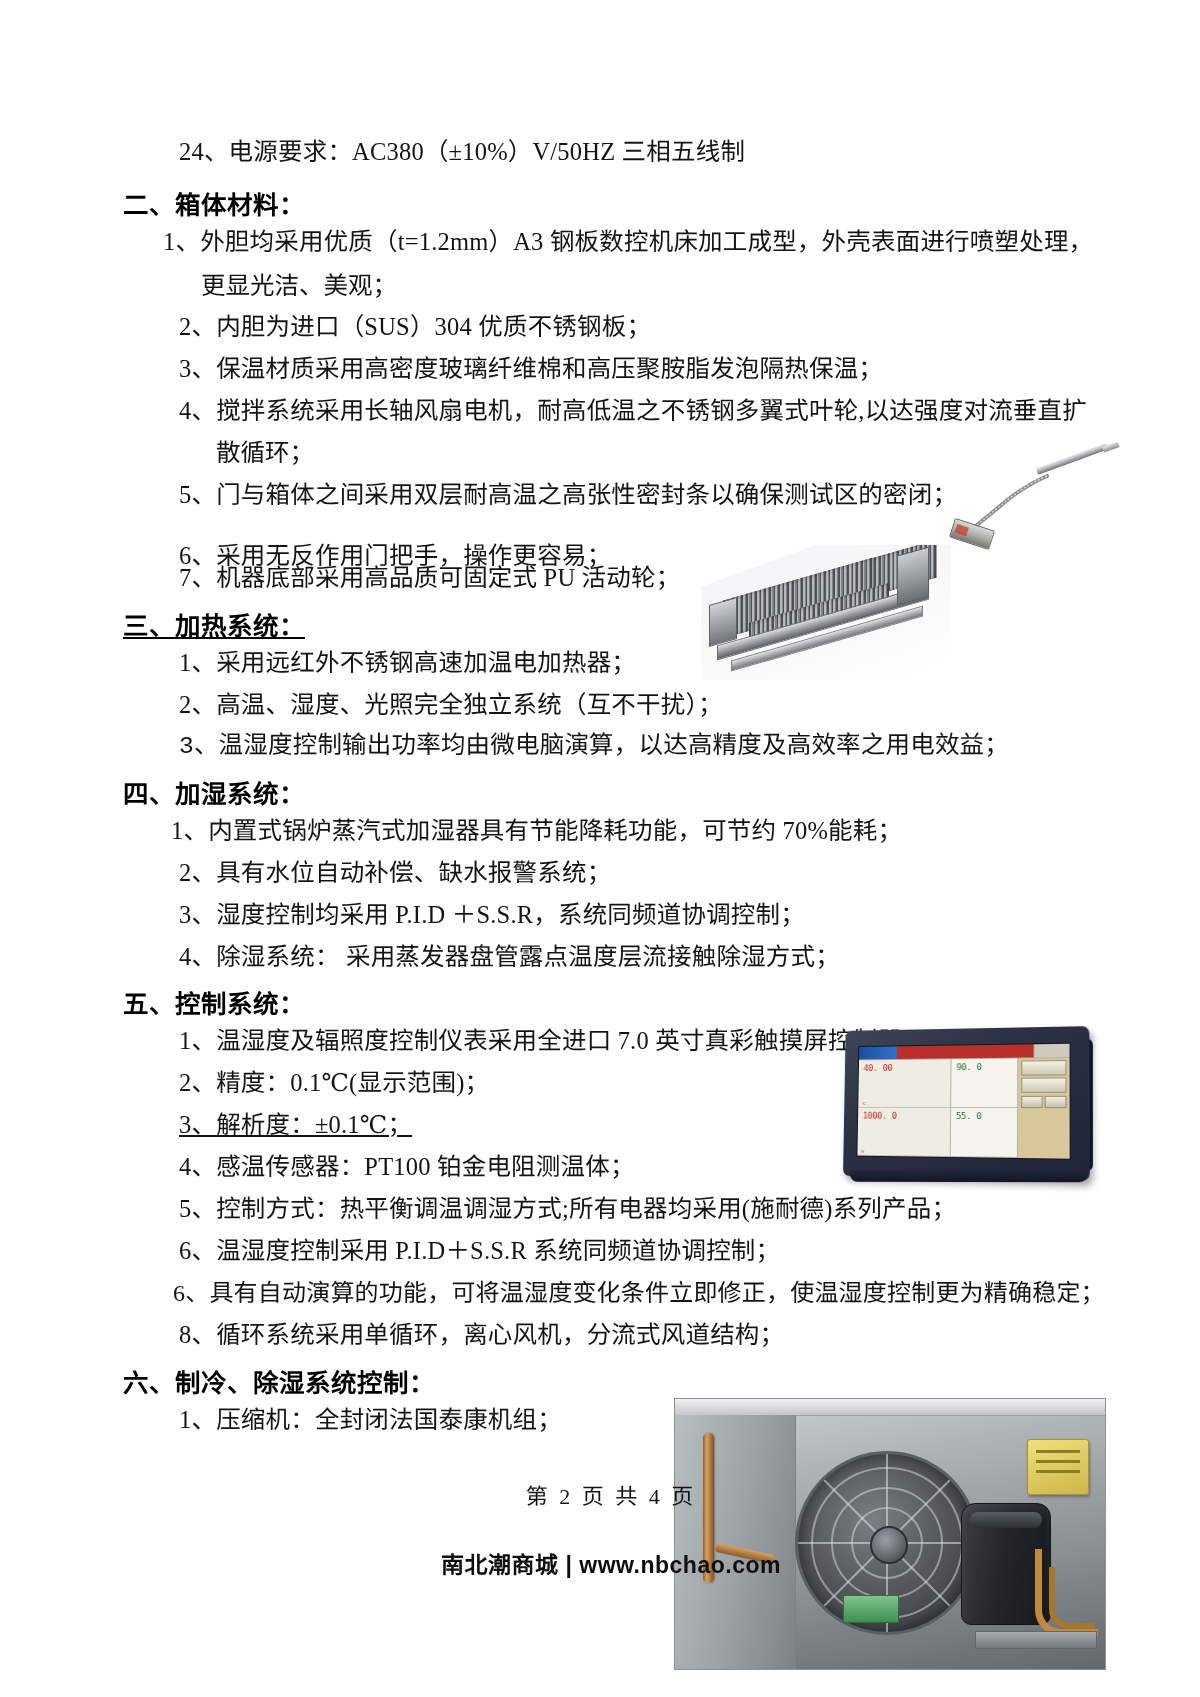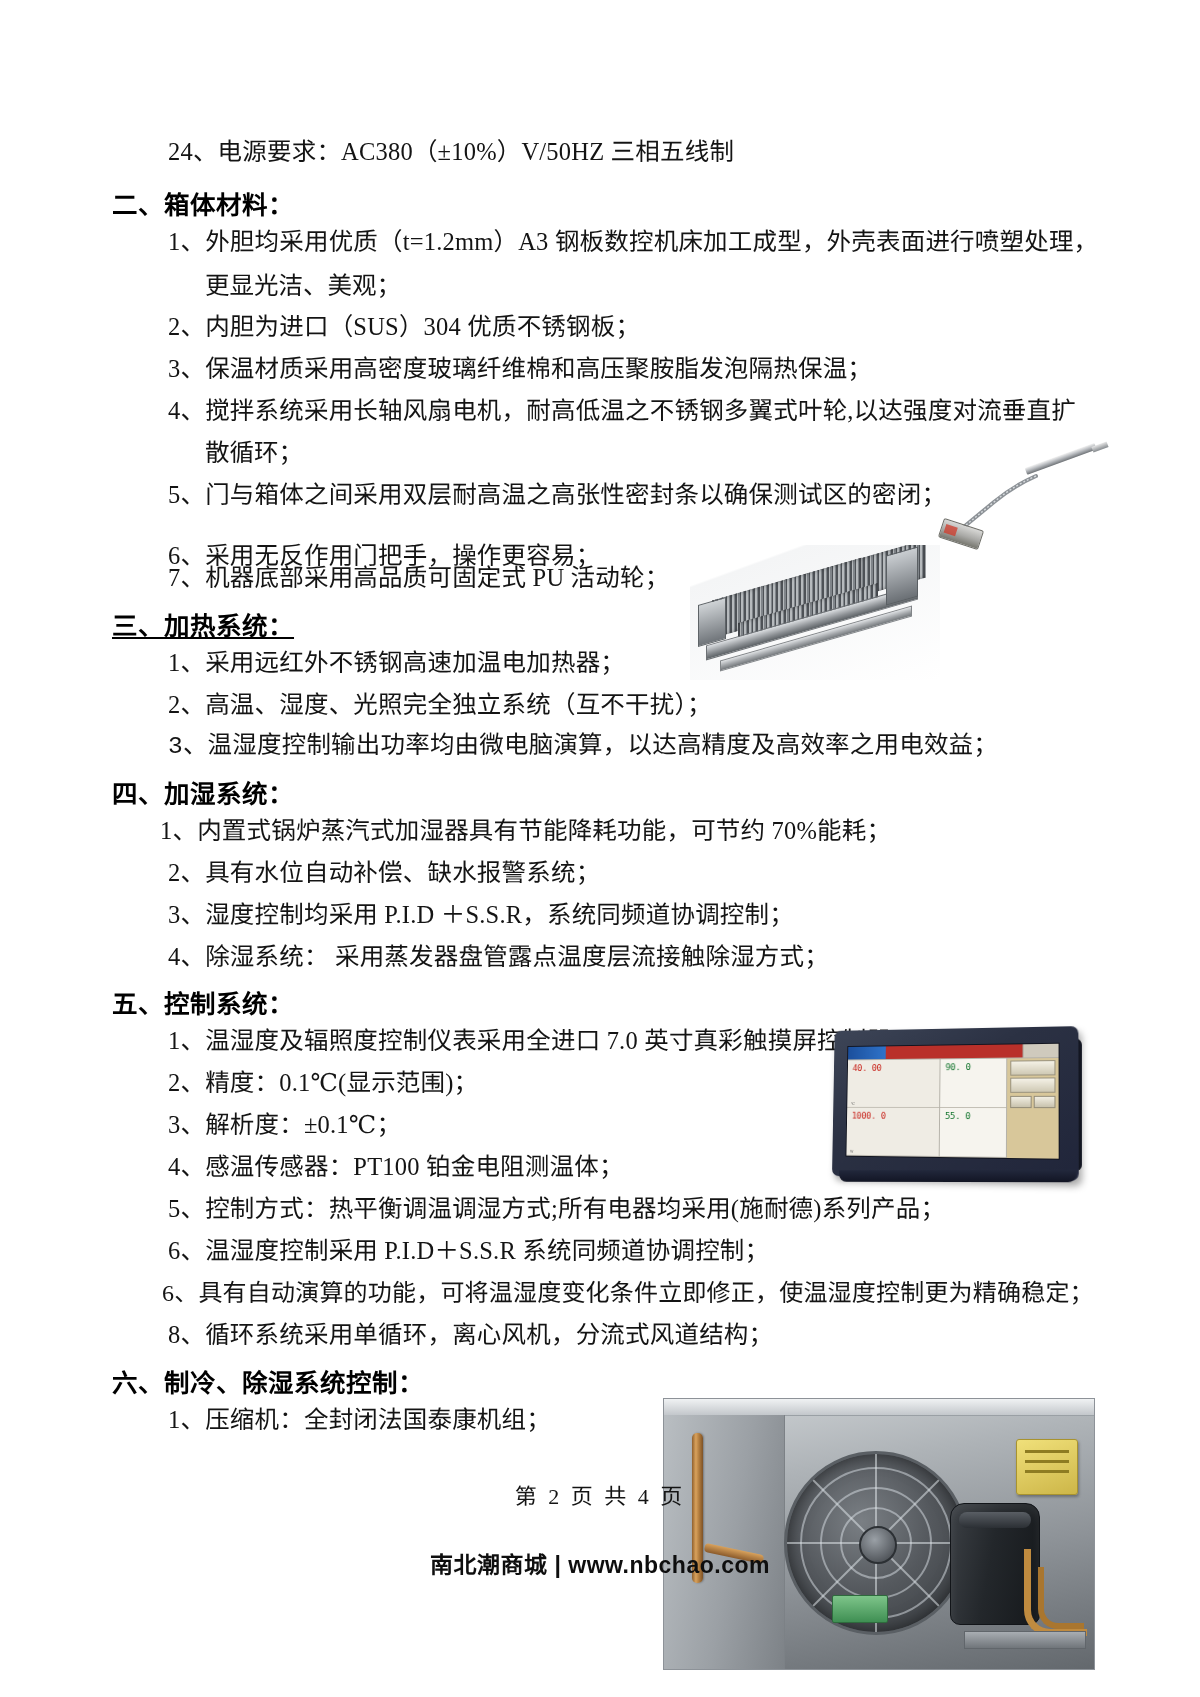--- a/index.html
+++ b/index.html
@@ -14,20 +14,21 @@
     position: relative;
     overflow: hidden;
     font-family: "Liberation Serif", "DejaVu Serif", serif;
     color: #1a1a1a;
   }
 
   .page {
     position: absolute;
     inset: 0;
     background: #ffffff;
+    margin-left: 11px;
   }
 
   .content {
     position: absolute;
     left: 0;
     top: 0;
     width: 1200px;
     padding: 0;
   }
 
@@ -489,22 +490,22 @@
 </head>
 <body>
 
 <div class="page">
   <div class="content">
 
     <div class="line" style="left:168px; top:137px;">24、电源要求：AC380（±10%）V/50HZ   三相五线制</div>
 
     <div class="heading" style="left:112px; top:184px;text-align:right;">二、箱体材料：</div>
 
-    <div class="line" style="left:168px; top:227px;">1、外胆均采用优质（t=1.2mm）A3 钢板数控机床加工成型，外壳表面进行喷塑处理，</div>
-    <div class="wrapline" style="left:205px; top:271px;">更显光洁、美观；</div>
+    <div class="line" style="left:152px; top:227px;">1、外胆均采用优质（t=1.2mm）A3 钢板数控机床加工成型，外壳表面进行喷塑处理，</div>
+    <div class="wrapline" style="left:190px; top:271px;">更显光洁、美观；</div>
 
     <div class="line" style="left:168px; top:312px;">2、内胆为进口（SUS）304 优质不锈钢板；</div>
 
     <div class="line" style="left:168px; top:354px;">3、保温材质采用高密度玻璃纤维棉和高压聚胺脂发泡隔热保温；</div>
 
     <div class="line" style="left:168px; top:396px;">4、搅拌系统采用长轴风扇电机，耐高低温之不锈钢多翼式叶轮,以达强度对流垂直扩</div>
     <div class="wrapline" style="left:205px; top:438px;">散循环；</div>
 
     <div class="line" style="left:168px; top:480px;">5、门与箱体之间采用双层耐高温之高张性密封条以确保测试区的密闭；</div>
 
@@ -529,21 +530,21 @@
     <div class="line" style="left:168px; top:900px;">3、湿度控制均采用 P.I.D ＋S.S.R，系统同频道协调控制；</div>
 
     <div class="line" style="left:168px; top:942px;">4、除湿系统：  采用蒸发器盘管露点温度层流接触除湿方式；</div>
 
     <div class="heading" style="left:112px; top:983px;">五、控制系统：</div>
 
     <div class="line" style="left:168px; top:1026px;">1、温湿度及辐照度控制仪表采用全进口 7.0 英寸真彩触摸屏控制器</div>
 
     <div class="line" style="left:168px; top:1068px;">2、精度：0.1℃(显示范围)；</div>
 
-    <div class="line" style="left:168px; top:1110px;">3、解析度：±0.1℃；</div>
+    <div class="line" style="left:168px; top:1110px;text-decoration:underline;">3、解析度：±0.1℃；</div>
 
     <div class="line" style="left:168px; top:1152px;">4、感温传感器：PT100 铂金电阻测温体；</div>
 
     <div class="line" style="left:168px; top:1194px;">5、控制方式：热平衡调温调湿方式;所有电器均采用(施耐德)系列产品；</div>
 
     <div class="line" style="left:168px; top:1236px;">6、温湿度控制采用 P.I.D＋S.S.R 系统同频道协调控制；</div>
 
     <div class="line" style="left:162px; top:1278px; font-size:24px;">6、具有自动演算的功能，可将温湿度变化条件立即修正，使温湿度控制更为精确稳定；</div>
 
     <div class="line" style="left:168px; top:1320px;">8、循环系统采用单循环，离心风机，分流式风道结构；</div>

